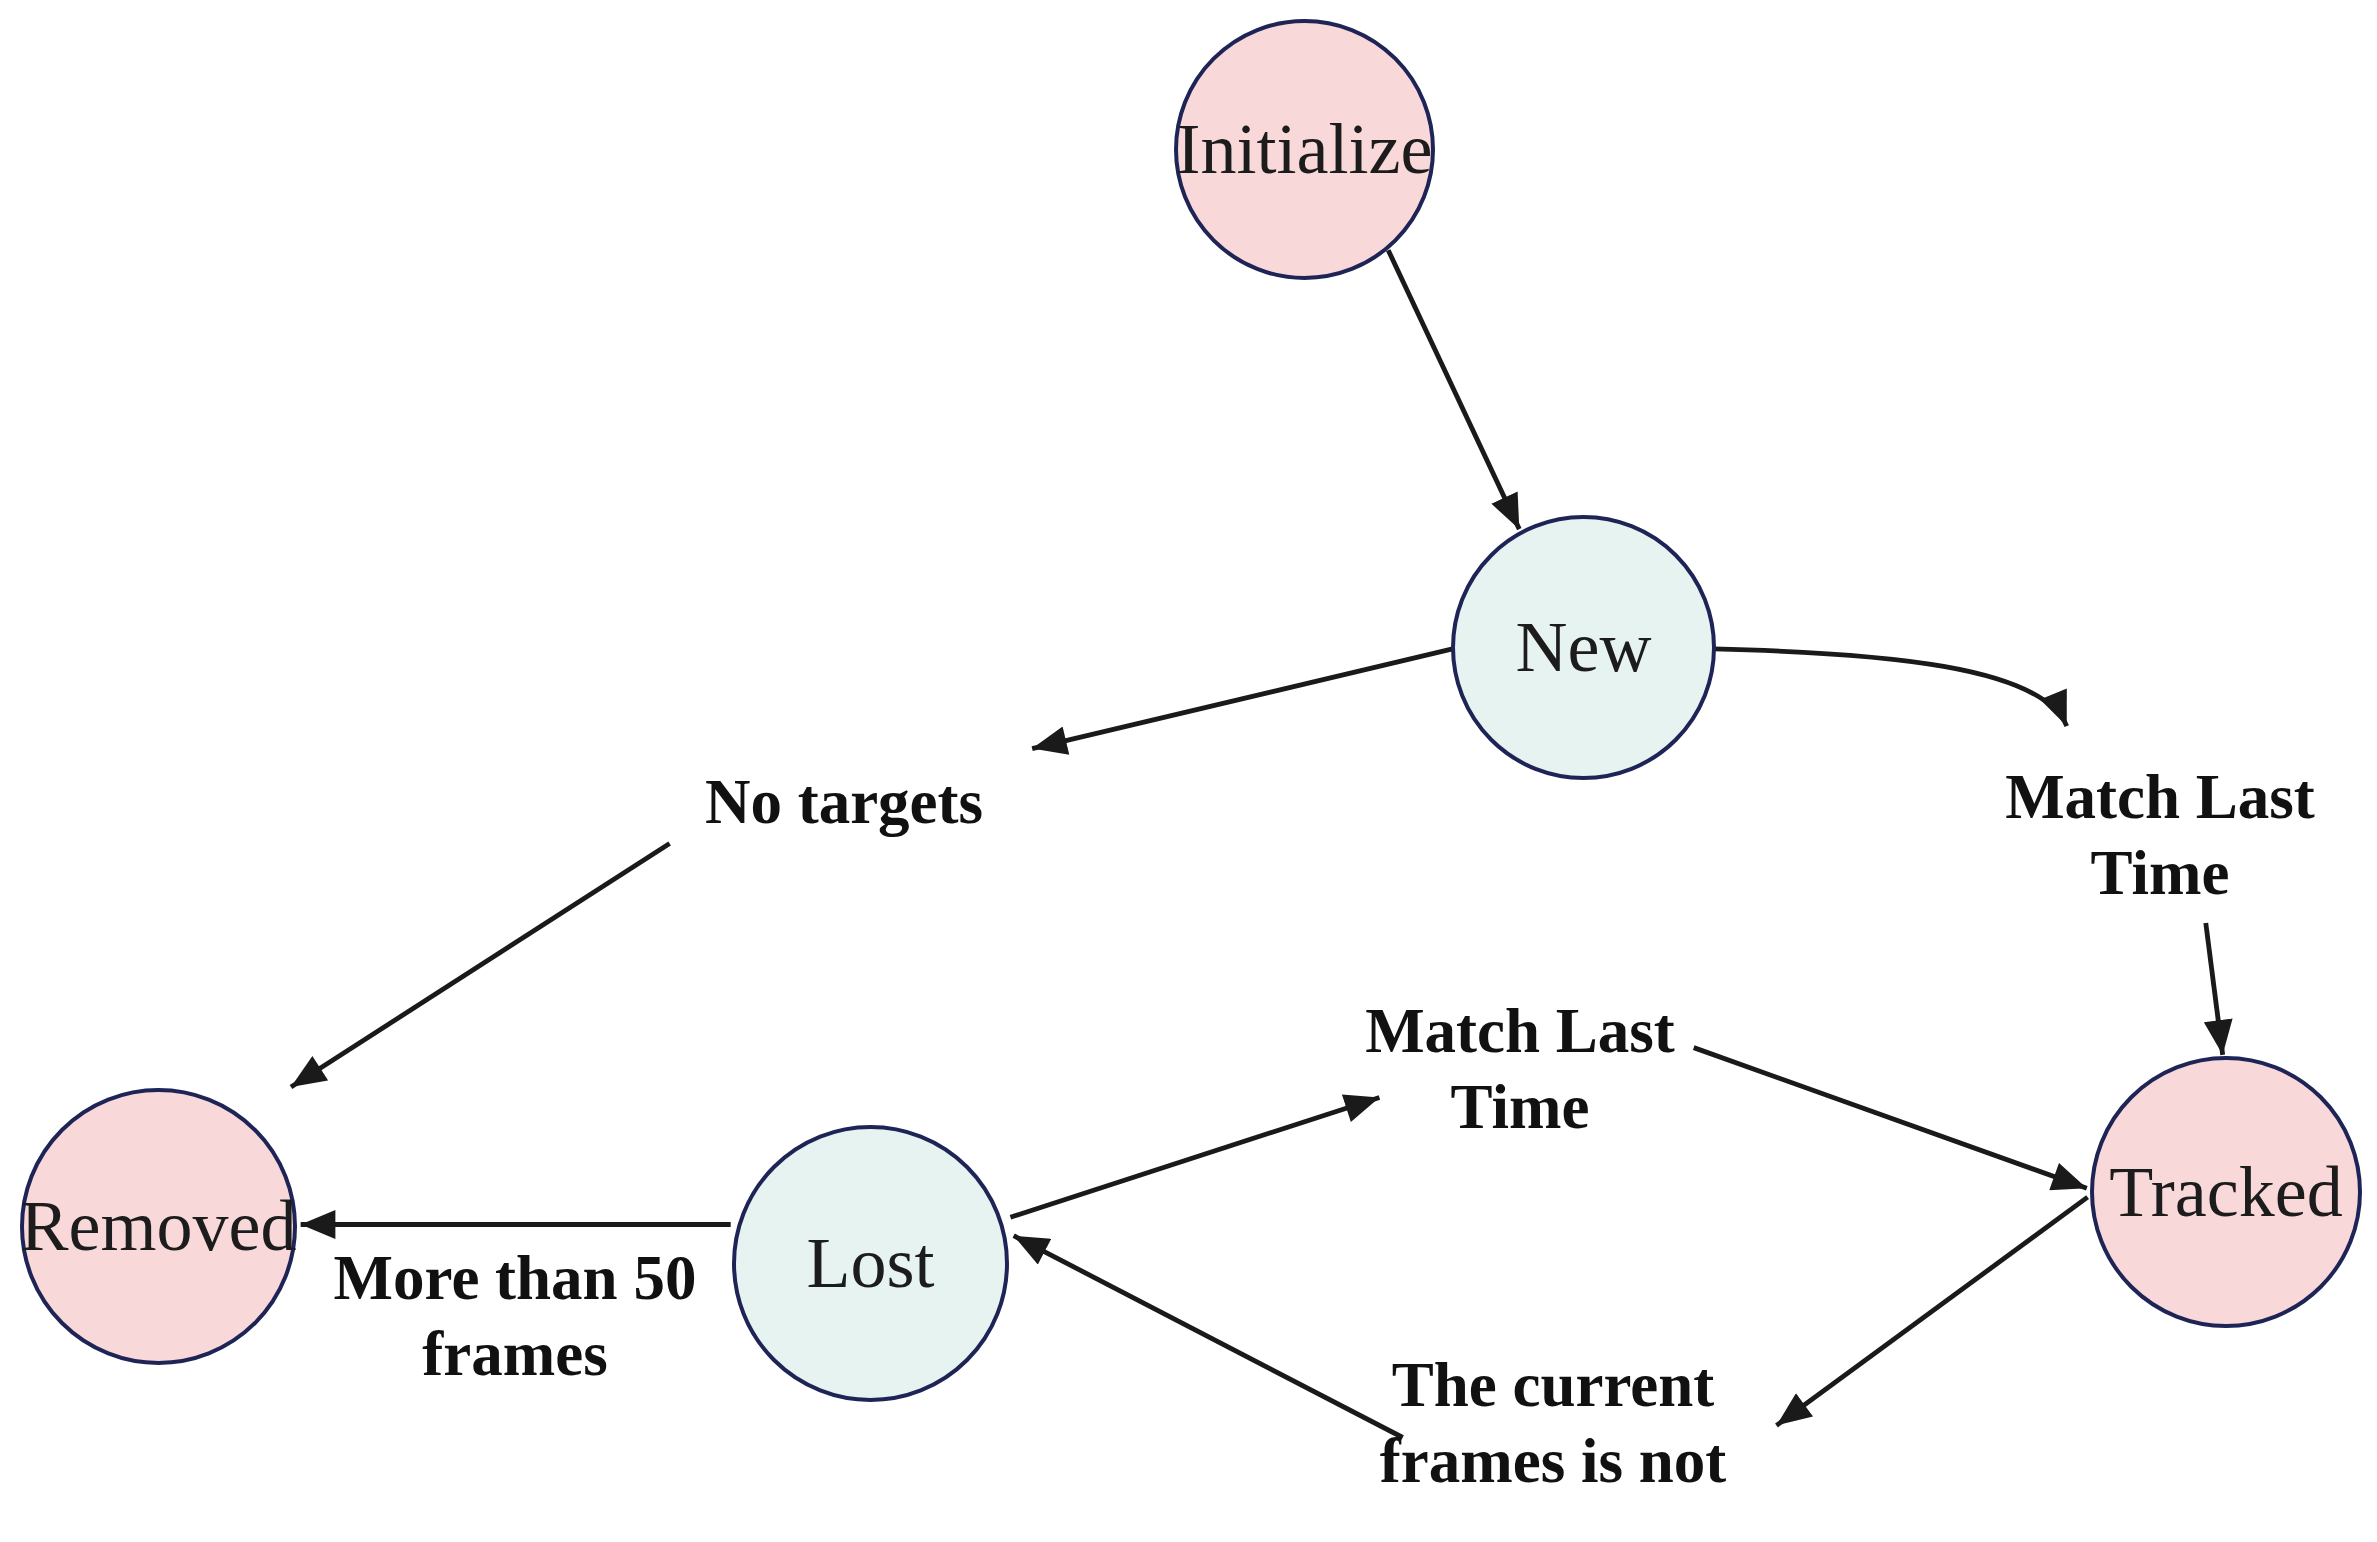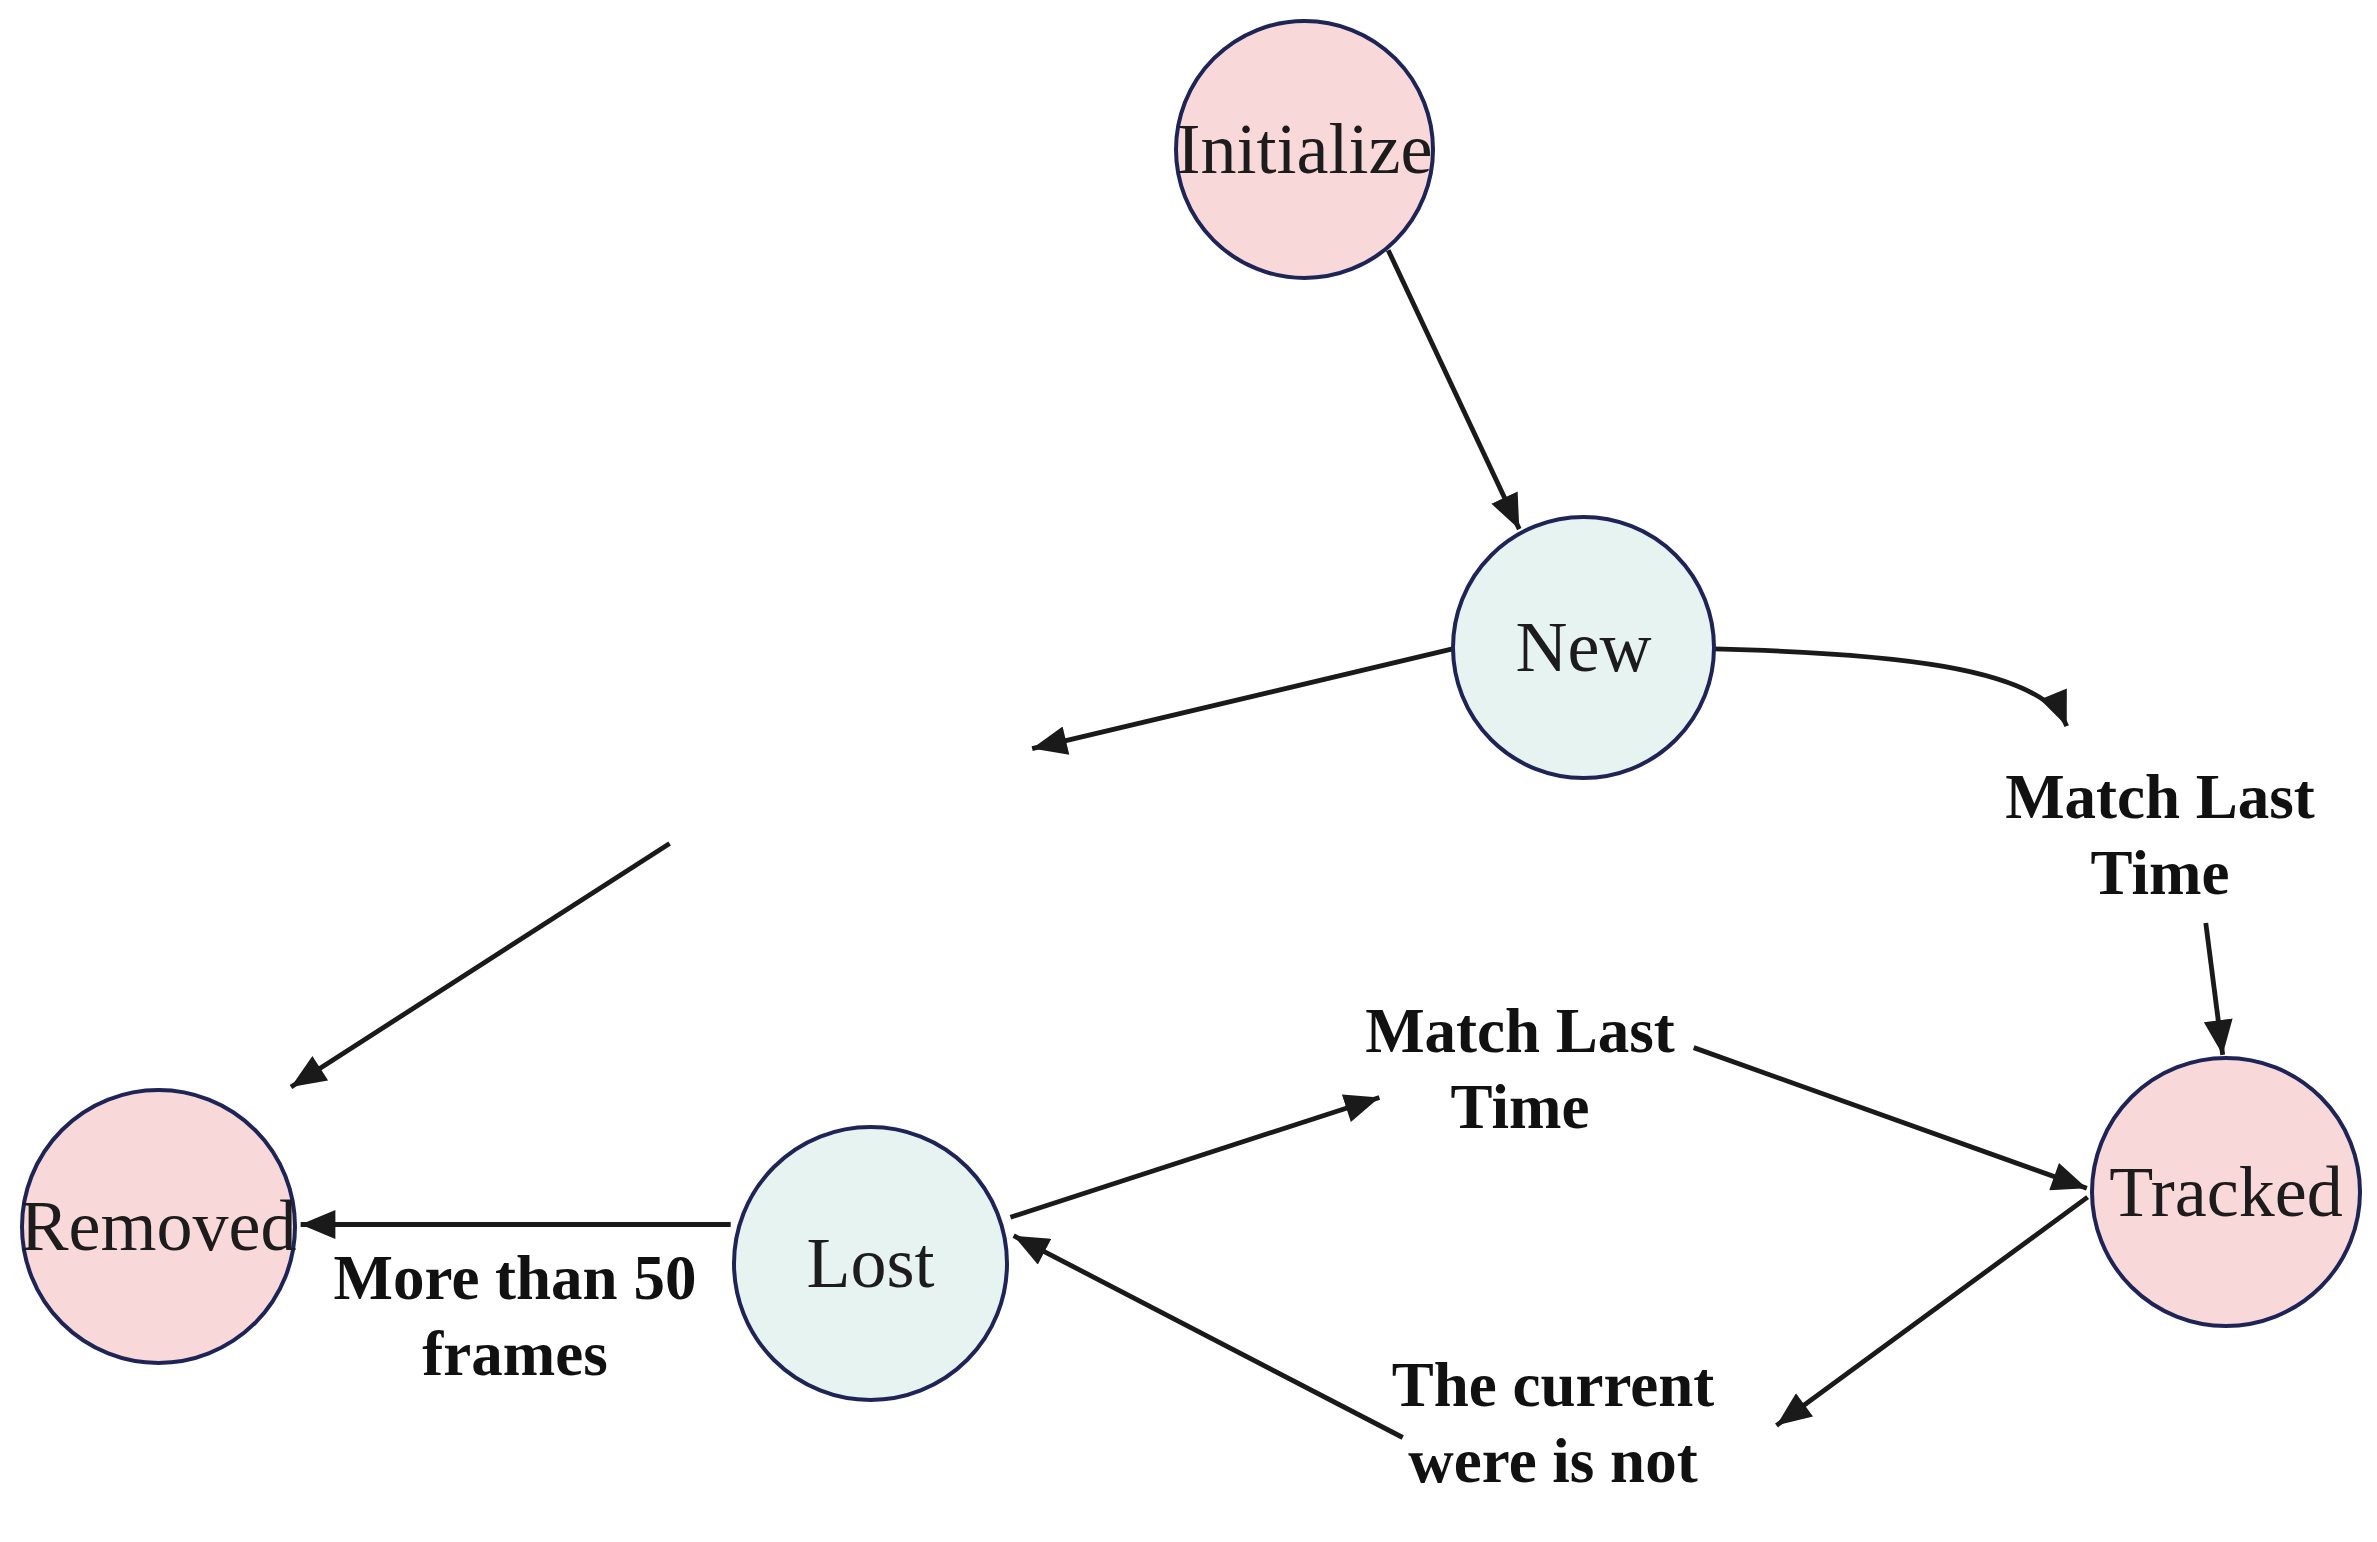--- a/index.html
+++ b/index.html
@@ -113,36 +113,37 @@
 
   <div class="node teal" id="node-lost">
     <span>Lost</span>
   </div>
 
   <div class="node pink" id="node-tracked">
     <span>Tracked</span>
   </div>
 
   <div class="edge-label" id="label-no-targets">
+    <div>No targets</div>
   </div>
 
   <div class="edge-label" id="label-match-last-right">
     <div>Match Last</div>
     <div>Time</div>
   </div>
 
   <div class="edge-label" id="label-match-last-mid">
     <div>Match Last</div>
     <div>Time</div>
   </div>
 
   <div class="edge-label" id="label-more-than-30">
     <div>More than 50</div>
     <div>frames</div>
   </div>
 
   <div class="edge-label" id="label-current-frame">
     <div>The current</div>
-    <div>were is not</div>
+    <div>frames is not</div>
   </div>
 
 </div>
 
 
 </body></html>

